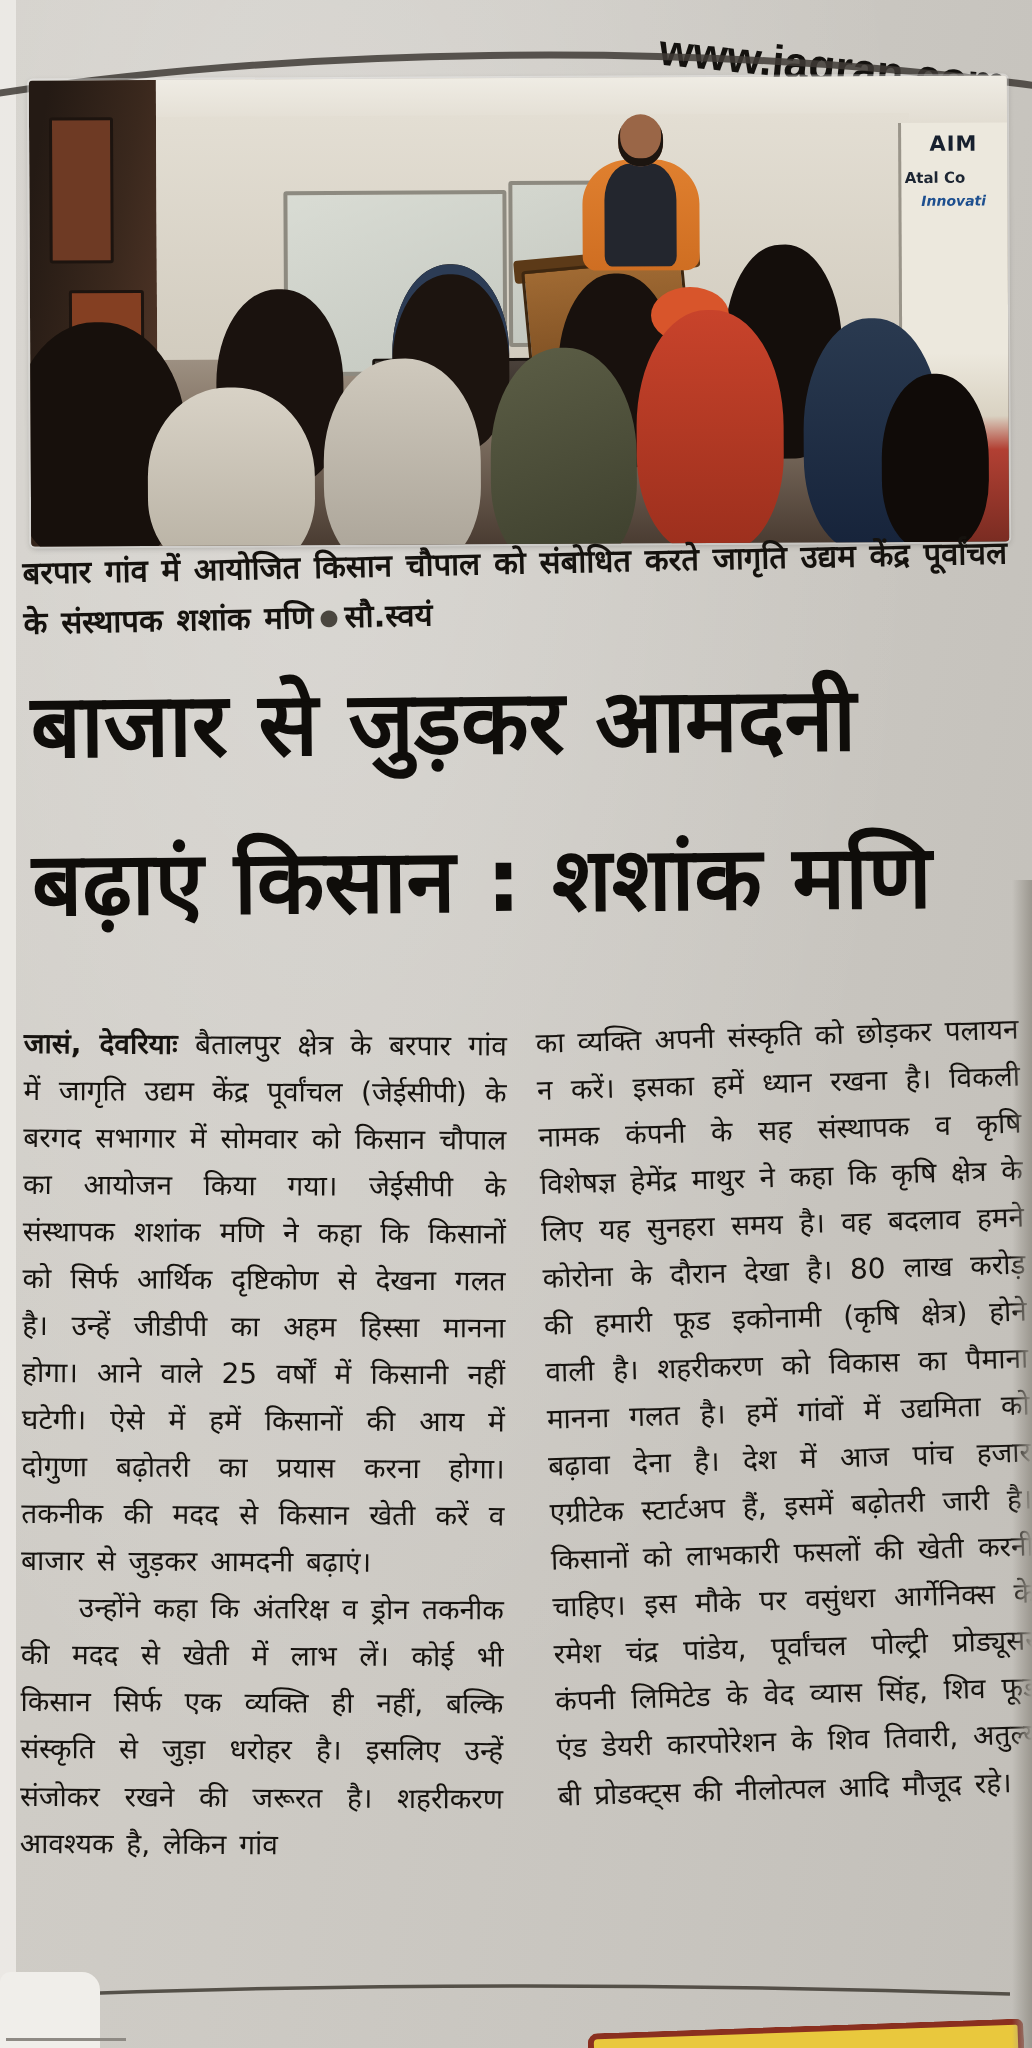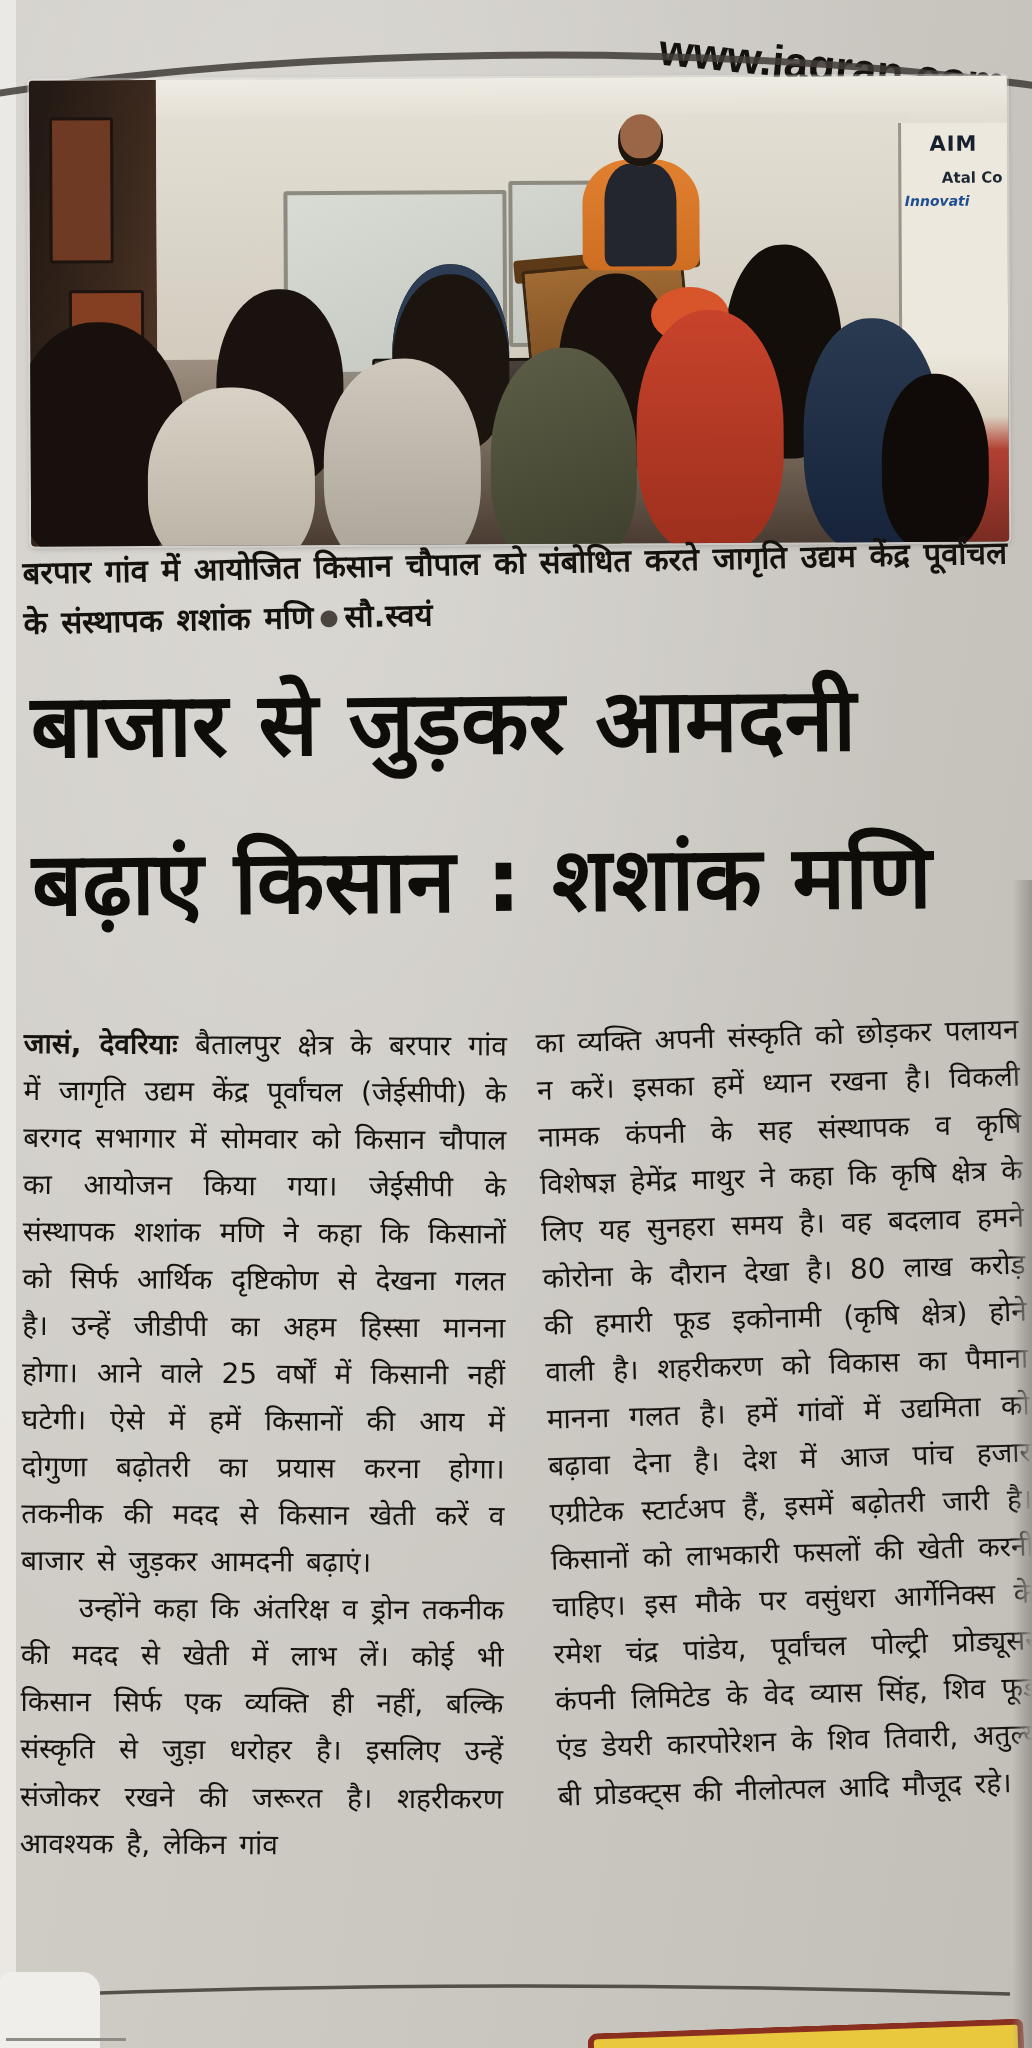--- a/index.html
+++ b/index.html
@@ -55,22 +55,22 @@
   .podium-top{left:49.5%;top:37.5%;width:19%;height:5%;background:#5c3a18;border-radius:4px;transform:rotate(-5deg);}
   .mic{left:59%;top:28%;width:4px;height:58px;background:#15110c;transform:rotate(-18deg);}
   .speaker-head{left:60.2%;top:8%;width:4.6%;height:11%;background:#9a6647;border-radius:50% 50% 46% 46%;box-shadow:0 -6px 0 2px #1c1510 inset;}
   .speaker-body{left:56.5%;top:17.5%;width:12%;height:24%;background:linear-gradient(180deg,#e0802f,#cf6e22);border-radius:40% 40% 12% 12%;}
   .speaker-vest{left:58.8%;top:18.5%;width:7.4%;height:22%;background:#23262e;border-radius:36% 36% 10% 10%;}
   .seated-head{left:42.4%;top:42%;width:3.4%;height:8.5%;background:#8a5c40;border-radius:50%;box-shadow:0 -5px 0 1px #191310 inset;}
   .seated-body{left:40.5%;top:49%;width:7.5%;height:13%;background:#3c6ea5;border-radius:40% 40% 8% 8%;}
   .table{left:35%;top:60%;width:24%;height:14%;background:linear-gradient(180deg,#4a413a,#2e2722);border:3px solid #17120e;border-radius:3px;}
   .banner{right:0;top:10%;width:10.8%;height:90%;background:linear-gradient(180deg,#ece8dd 55%,#d9d2c2 70%,#b24033 78%,#7a2c22 100%);border-left:3px solid #9a958a;}
   .banner-logo{right:1%;top:12%;width:9%;font-size:21px;font-weight:700;color:#17202e;text-align:center;letter-spacing:1px;}
-  .banner-l1{right:0.5%;top:20%;width:10%;font-size:15px;font-weight:700;color:#1d2633;text-align:right;padding-left:2px;}
-  .banner-l2{right:0.5%;top:25%;width:10%;font-size:14px;font-weight:700;color:#1d4f8f;text-align:left;padding-left:0;font-style:italic;}
+  .banner-l1{right:0.5%;top:20%;width:10%;font-size:15px;font-weight:700;color:#1d2633;text-align:left;padding-left:2px;}
+  .banner-l2{right:0.5%;top:25%;width:10%;font-size:14px;font-weight:700;color:#1d4f8f;text-align:center;padding-left:0;font-style:italic;}
   .ah{border-radius:48% 48% 40% 40%;}
   .ah1{left:-2%;top:52%;width:18%;height:52%;background:#17100c;}
   .ah2{left:12%;top:66%;width:17%;height:40%;background:linear-gradient(180deg,#d8d2c6,#b7b0a2);}
   .ah3{left:19%;top:45%;width:13%;height:42%;background:#1a120e;}
   .ah4{left:30%;top:60%;width:16%;height:46%;background:linear-gradient(180deg,#cfc9bd,#a9a296);}
   .ah5{left:37%;top:40%;width:12%;height:40%;background:#1c140f;box-shadow:0 10px 0 0 #2c3c55 inset;}
   .ah6{left:47%;top:58%;width:15%;height:48%;background:linear-gradient(160deg,#5c5e46,#3c3e2c);}
   .ah7{left:54%;top:42%;width:12%;height:42%;background:#18110d;}
   .ah8{left:62%;top:50%;width:15%;height:52%;background:linear-gradient(180deg,#c8432b,#9c2f1d);}
   .ah9{left:71%;top:36%;width:12%;height:46%;background:#140e0b;}

